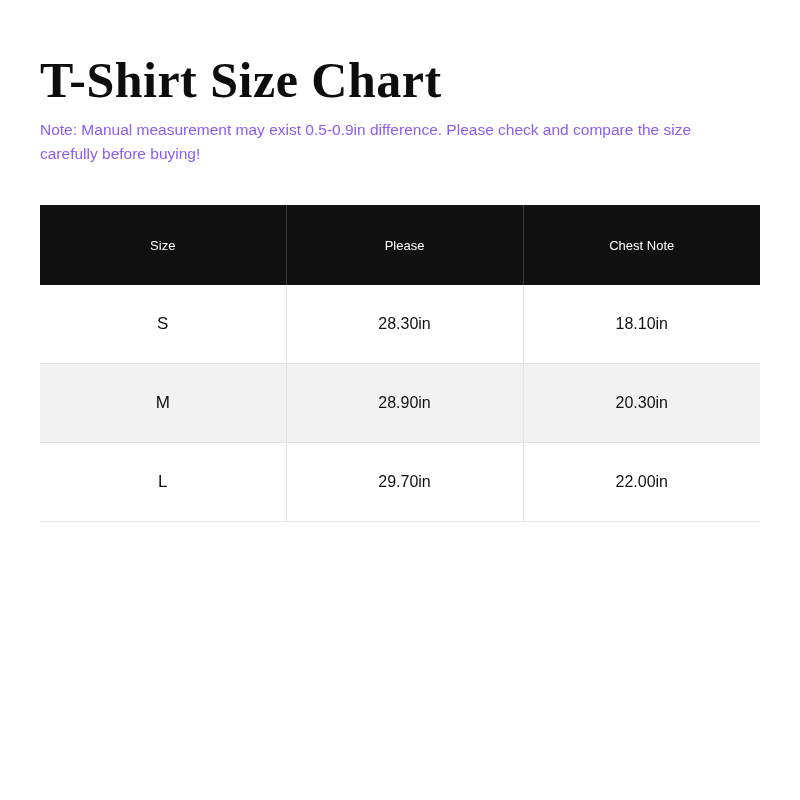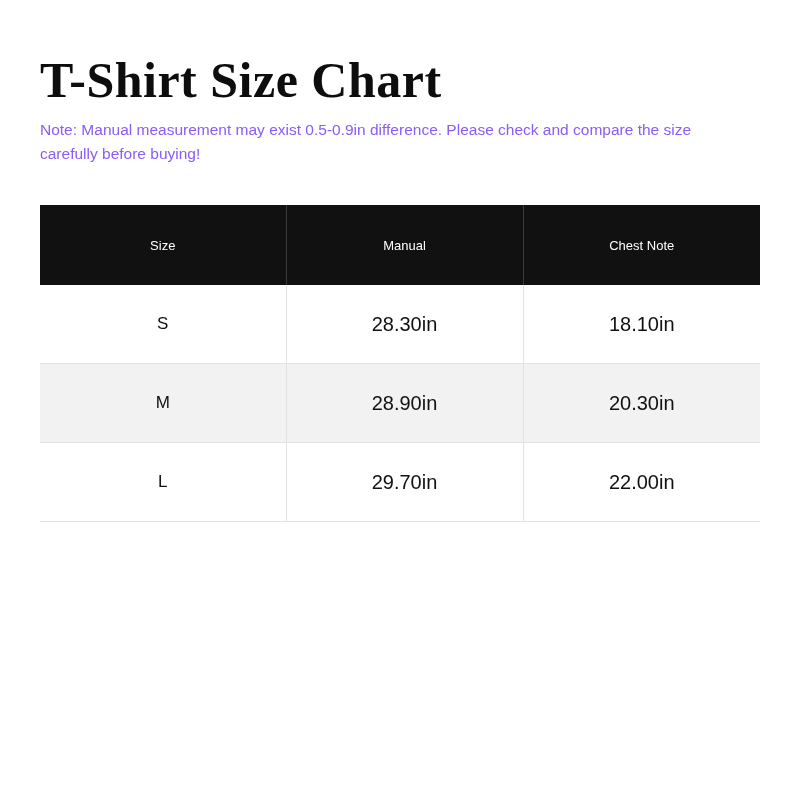--- a/index.html
+++ b/index.html
@@ -54,21 +54,21 @@
     text-align: center;
     border-right: 1px solid #3a3a3a;
     vertical-align: middle;
   }
   table.size-chart th:last-child {
     border-right: none;
   }
   table.size-chart td {
     height: 76px;
     text-align: center;
-    font-size: 20px;
+    font-size: 16px;
     color: #111111;
     border-right: 1px solid #e3e3e3;
     border-bottom: 1px solid #e3e3e3;
     vertical-align: middle;
     background: #ffffff;
   }
   table.size-chart td:last-child {
     border-right: none;
   }
   table.size-chart tbody tr:nth-child(even) td {
@@ -93,21 +93,21 @@
   <div class="table-wrap">
     <table class="size-chart">
       <colgroup>
         <col class="col-size">
         <col class="col-length">
         <col class="col-chest">
       </colgroup>
       <thead>
         <tr>
           <th>Size</th>
-          <th>Manual</th>
+          <th>Please</th>
           <th>Chest Note</th>
         </tr>
       </thead>
       <tbody>
         <tr>
           <td>S</td>
           <td>28.30in</td>
           <td>18.10in</td>
         </tr>
         <tr>

